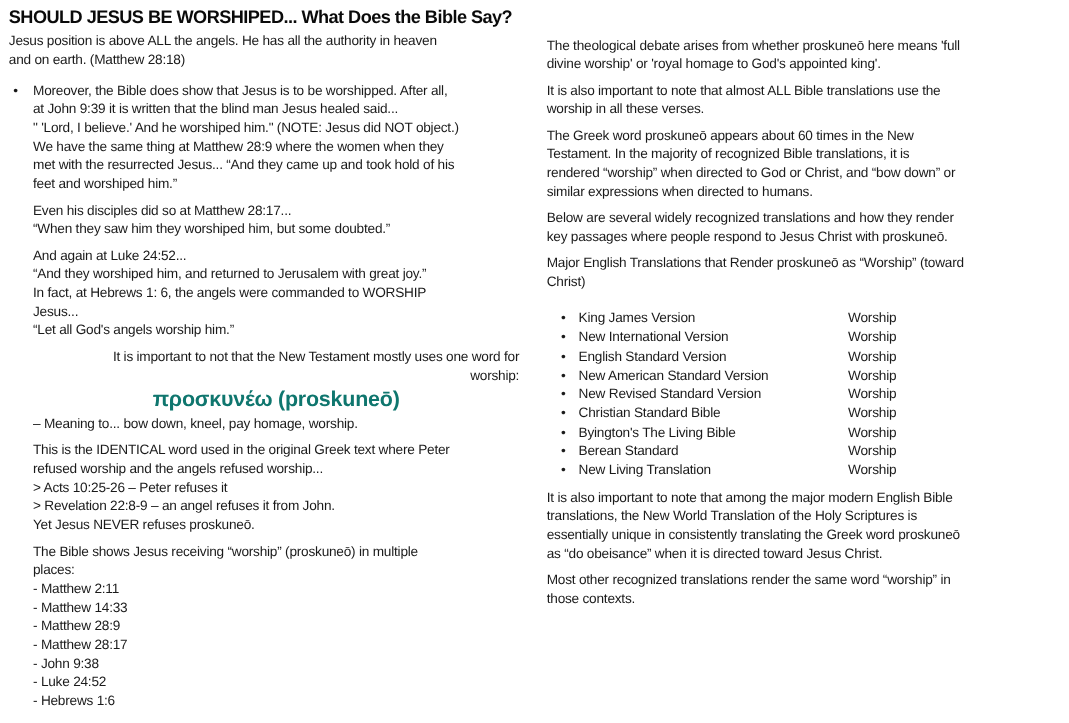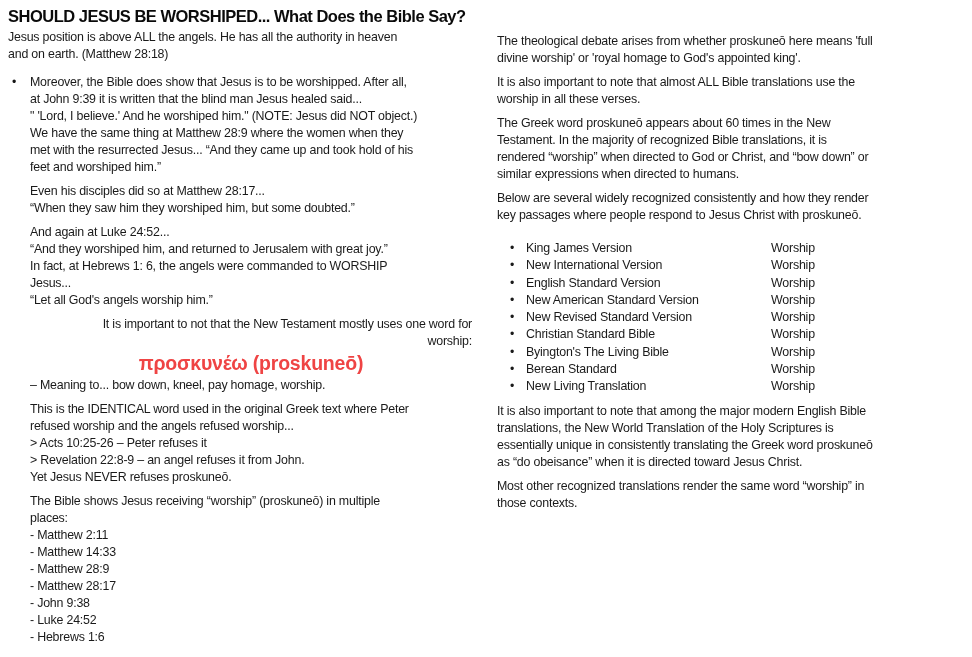--- a/index.html
+++ b/index.html
@@ -53,21 +53,21 @@
     font-size: 12.4px;
     line-height: 17px;
   }
   .greek-heading {
     font-size: 19.5px;
     font-weight: bold;
     text-align: center;
     line-height: 24px;
     letter-spacing: -0.2px;
     margin: 1px 0 2px 0;
-    color: #ef4444;
+    color: #0f766e;
   }
   
   .trans-table { margin-top: 16px; margin-bottom: 7px; }
   .t-row {
     position: relative;
     padding-left: 29px;
     font-size: 12.4px;
     line-height: 17.3px;
     letter-spacing: -0.2px;
     color: #1a1a1a;
@@ -127,22 +127,24 @@
 
   <div class="col-right">
     <div class="para">The theological debate arises from whether proskuneō here means 'full
 divine worship' or 'royal homage to God's appointed king'.</div>
     <div class="para">It is also important to note that almost ALL Bible translations use the
 worship in all these verses.</div>
     <div class="para">The Greek word proskuneō appears about 60 times in the New
 Testament. In the majority of recognized Bible translations, it is
 rendered “worship” when directed to God or Christ, and “bow down” or
 similar expressions when directed to humans.</div>
-    <div class="para">Below are several widely recognized consistently and how they render
+    <div class="para">Below are several widely recognized translations and how they render
 key passages where people respond to Jesus Christ with proskuneō.</div>
+    <div class="para">Major English Translations that Render proskuneō as “Worship” (toward
+Christ)</div>
 
     <div class="trans-table">
       <div class="t-row">
         <span class="t-bullet">•</span><span class="t-name">King James Version</span><span class="t-render">Worship</span>
       </div>
       <div class="t-row">
         <span class="t-bullet">•</span><span class="t-name">New International Version</span><span class="t-render">Worship</span>
       </div>
       <div class="t-row">
         <span class="t-bullet">•</span><span class="t-name">English Standard Version</span><span class="t-render">Worship</span>

